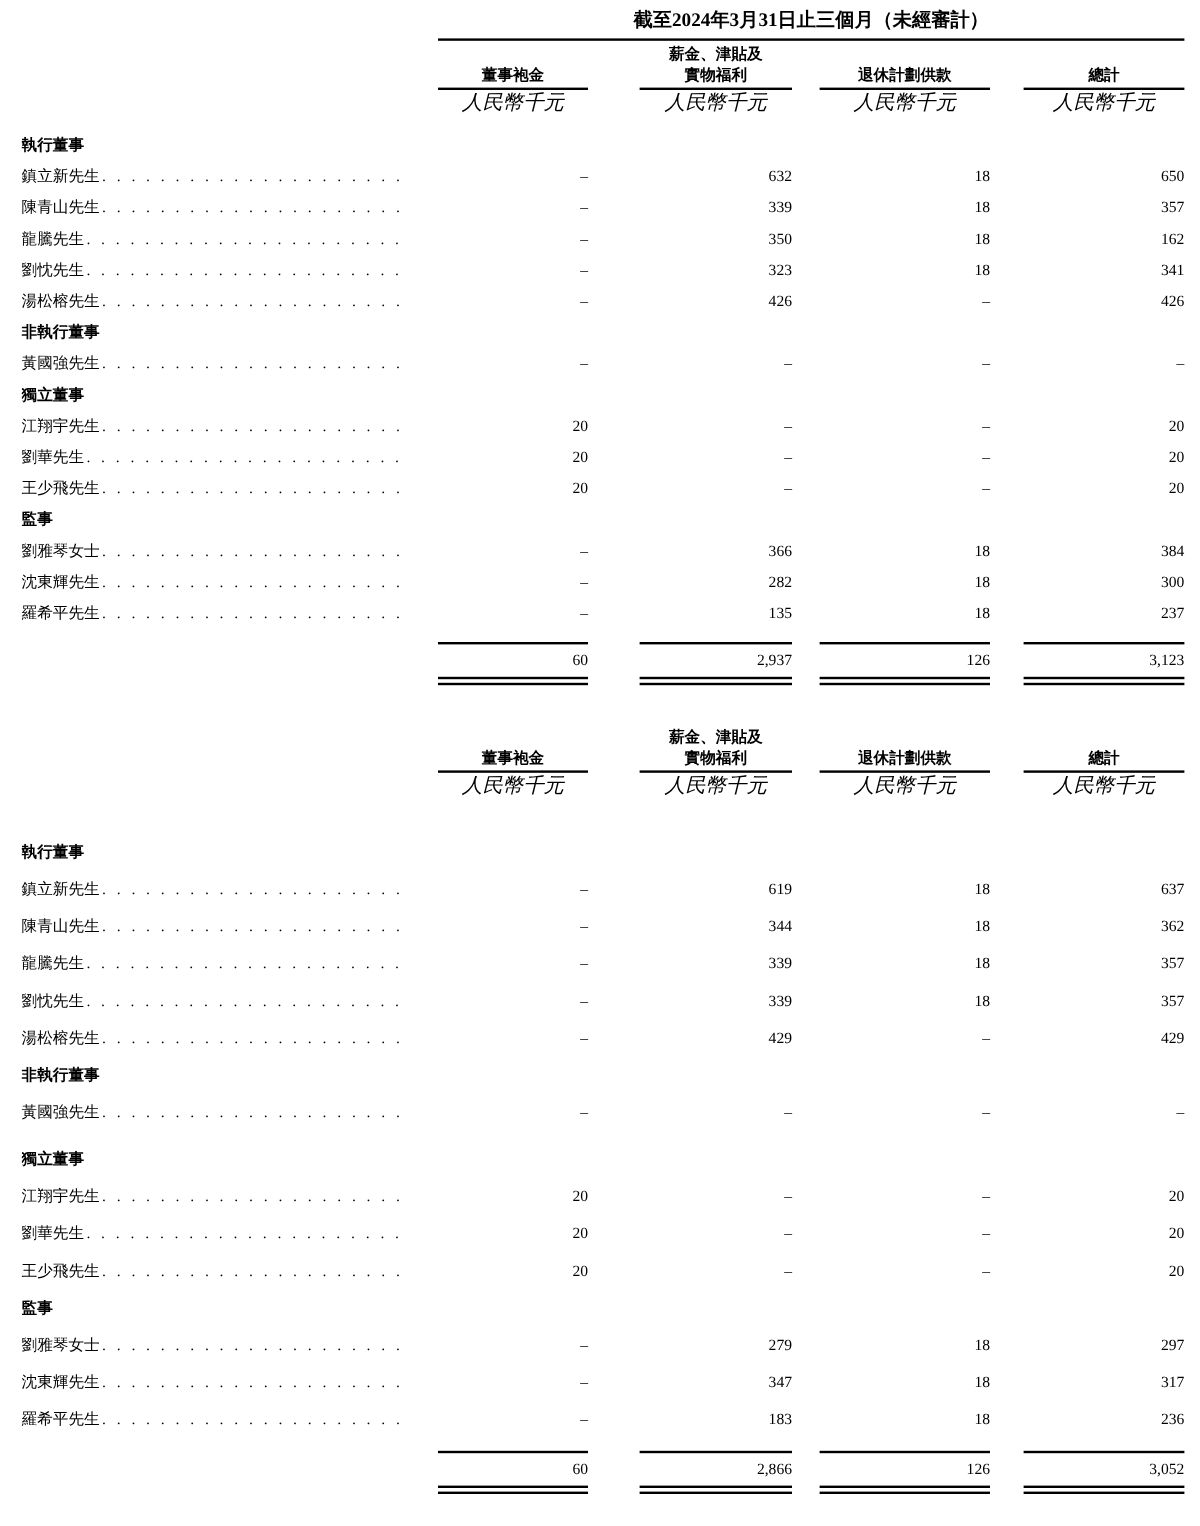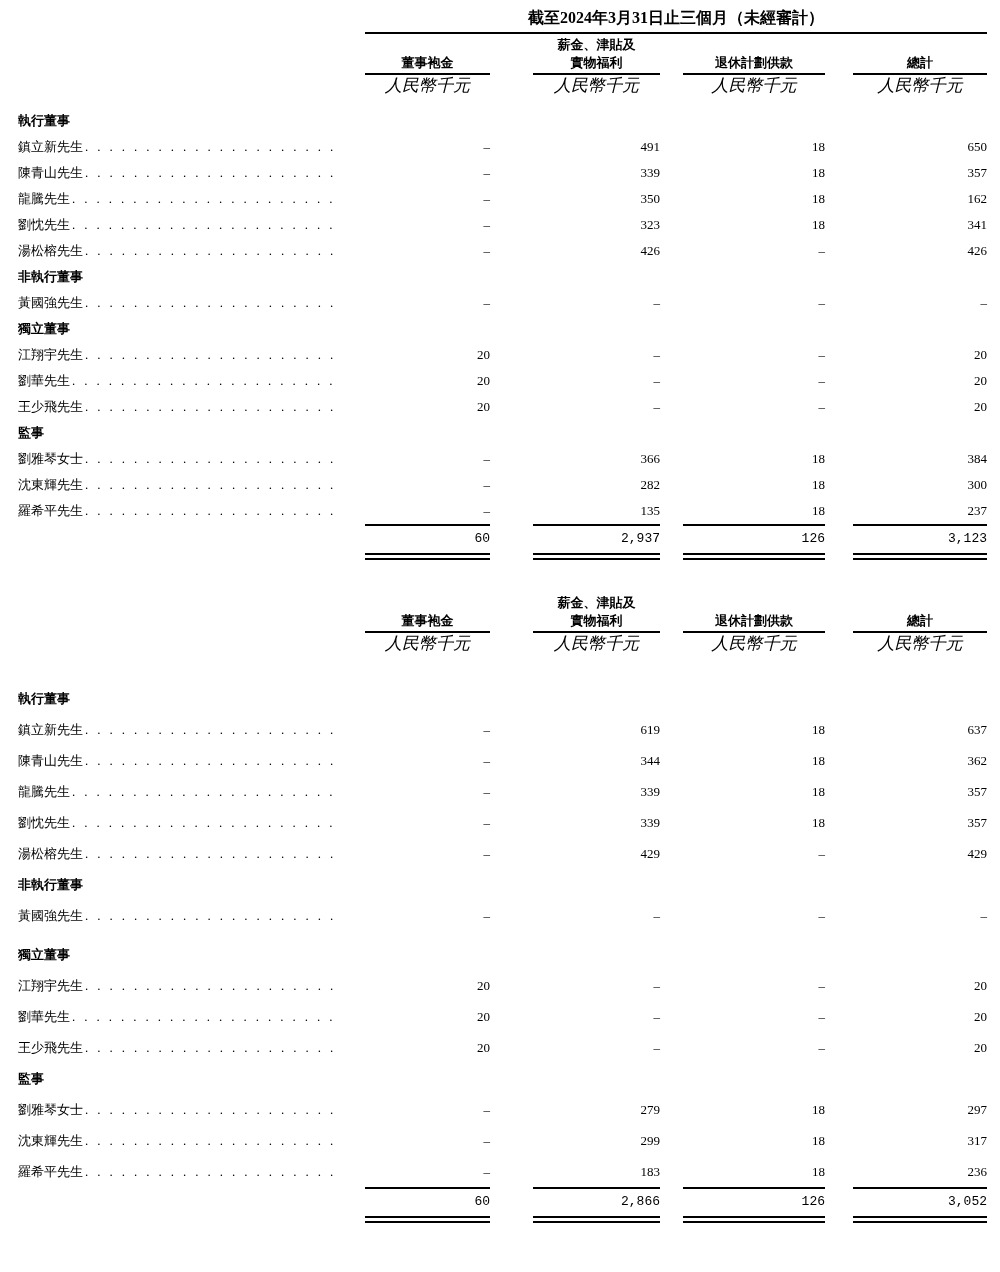--- a/index.html
+++ b/index.html
@@ -78,21 +78,21 @@
     overflow: hidden;
     white-space: nowrap;
     letter-spacing: 9px;
     padding-left: 2px;
   }
   .leader::after {
     content: "..............................................................";
   }
   .val { text-align: right; }
 
-  .total-row { margin-top: 0; font-family: Liberation Mono, monospace; }
+  .total-row { margin-top: 11px; }
   .total-cell {
     border-top: 2px solid #000;
     border-bottom: 7px double #000;
     padding-top: 3px;
     padding-bottom: 4px;
     line-height: 20px;
   }
   .remun-table.t2 { margin-top: 32px; }
 </style>
 </head>
@@ -118,21 +118,21 @@
       </div>
       <div class="row section-row">
         <div class="name-cell">執行董事</div>
       </div>
       <div class="row data-row">
         <div class="name-cell">
           <span class="name">鎮立新先生</span>
           <span class="leader"></span>
         </div>
         <div class="val c1">–</div>
-        <div class="val c2">491</div>
+        <div class="val c2">632</div>
         <div class="val c3">18</div>
         <div class="val c4">650</div>
       </div>
       <div class="row data-row">
         <div class="name-cell">
           <span class="name">陳青山先生</span>
           <span class="leader"></span>
         </div>
         <div class="val c1">–</div>
         <div class="val c2">339</div>
@@ -381,21 +381,21 @@
         <div class="val c2">279</div>
         <div class="val c3">18</div>
         <div class="val c4">297</div>
       </div>
       <div class="row data-row">
         <div class="name-cell">
           <span class="name">沈東輝先生</span>
           <span class="leader"></span>
         </div>
         <div class="val c1">–</div>
-        <div class="val c2">299</div>
+        <div class="val c2">347</div>
         <div class="val c3">18</div>
         <div class="val c4">317</div>
       </div>
       <div class="row data-row">
         <div class="name-cell">
           <span class="name">羅希平先生</span>
           <span class="leader"></span>
         </div>
         <div class="val c1">–</div>
         <div class="val c2">183</div>

